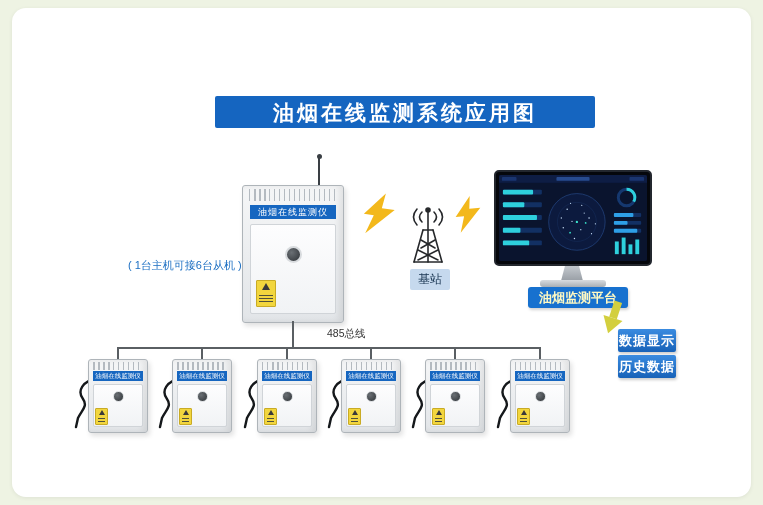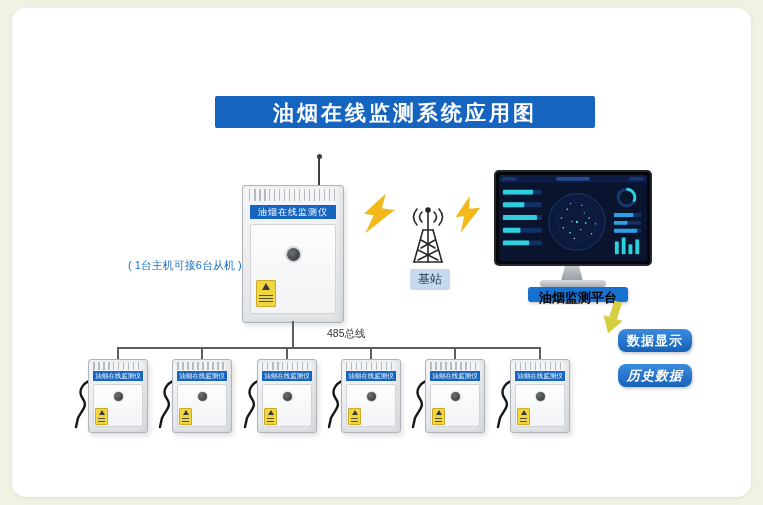--- a/index.html
+++ b/index.html
@@ -39,28 +39,28 @@
   .bolt{position:absolute;}
   .tower{position:absolute;left:402px;top:204px;}
   .bs-chip{position:absolute;left:410px;top:269px;padding:2px 8px;background:#c6d9ee;color:#16324f;font-size:12px;border-radius:2px;}
 
   .monitor{position:absolute;left:494px;top:170px;width:158px;height:96px;background:#05070c;border:2px solid #23272e;border-radius:5px;padding:3px;box-sizing:border-box;}
   .screen{width:100%;height:100%;background:#0a142e;border-radius:2px;overflow:hidden;}
   .stand-neck{position:absolute;left:561px;top:266px;width:22px;height:15px;background:linear-gradient(#c3c8cd,#989ea5);
     -webkit-clip-path:polygon(18% 0,82% 0,100% 100%,0 100%);clip-path:polygon(18% 0,82% 0,100% 100%,0 100%);}
   .stand-base{position:absolute;left:540px;top:280px;width:66px;height:7px;border-radius:3px;background:linear-gradient(#d8dce0,#a8aeb4);}
 
-  .platform-tag{position:absolute;left:528px;top:287px;width:100px;height:15px;background:#1771cf;color:#000000;
+  .platform-tag{position:absolute;left:528px;top:287px;width:100px;height:21px;background:#1771cf;color:#fef9c3;
     font-size:13px;font-weight:bold;text-align:center;line-height:21px;border-radius:3px;box-shadow:1px 2px 3px rgba(0,0,0,.18);}
 
   .flow-arrow{position:absolute;left:596px;top:299px;}
 
-  .btn{position:absolute;left:618px;width:74px;height:23px;background:linear-gradient(#3a8be0,#1762b8);color:#fff;
-    font-size:13px;font-weight:bold;text-align:center;line-height:23px;border-radius:8px;box-shadow:1px 2px 3px rgba(0,0,0,.2);letter-spacing:1px;}
-  .btn1{top:329px;} .btn2{top:364px;font-style:italic;} .btn3{top:385px;}
+  .btn{position:absolute;left:618px;width:58px;height:23px;background:linear-gradient(#3a8be0,#1762b8);color:#fff;
+    font-size:13px;font-weight:bold;text-align:center;line-height:23px;border-radius:2px;box-shadow:1px 2px 3px rgba(0,0,0,.2);letter-spacing:1px;}
+  .btn1{top:329px;} .btn2{top:355px;} .btn3{top:385px;}
 
   .wire{position:absolute;background:#5a5f63;}
   .wire-main-drop{left:292px;top:321px;width:1.5px;height:26px;}
   .wire-bus{left:117px;top:347px;width:422px;height:1.5px;}
   .wire-drop{top:347px;width:1.5px;height:12px;}
 
   .bus-label{position:absolute;left:299px;top:327px;font-size:10.5px;color:#333;margin-left:28px;}
   .slave-row-label{position:absolute;left:134px;top:321px;font-size:11px;color:#222;letter-spacing:0.5px;}
 
   .slave{position:absolute;top:352px;width:58px;height:86px;}

